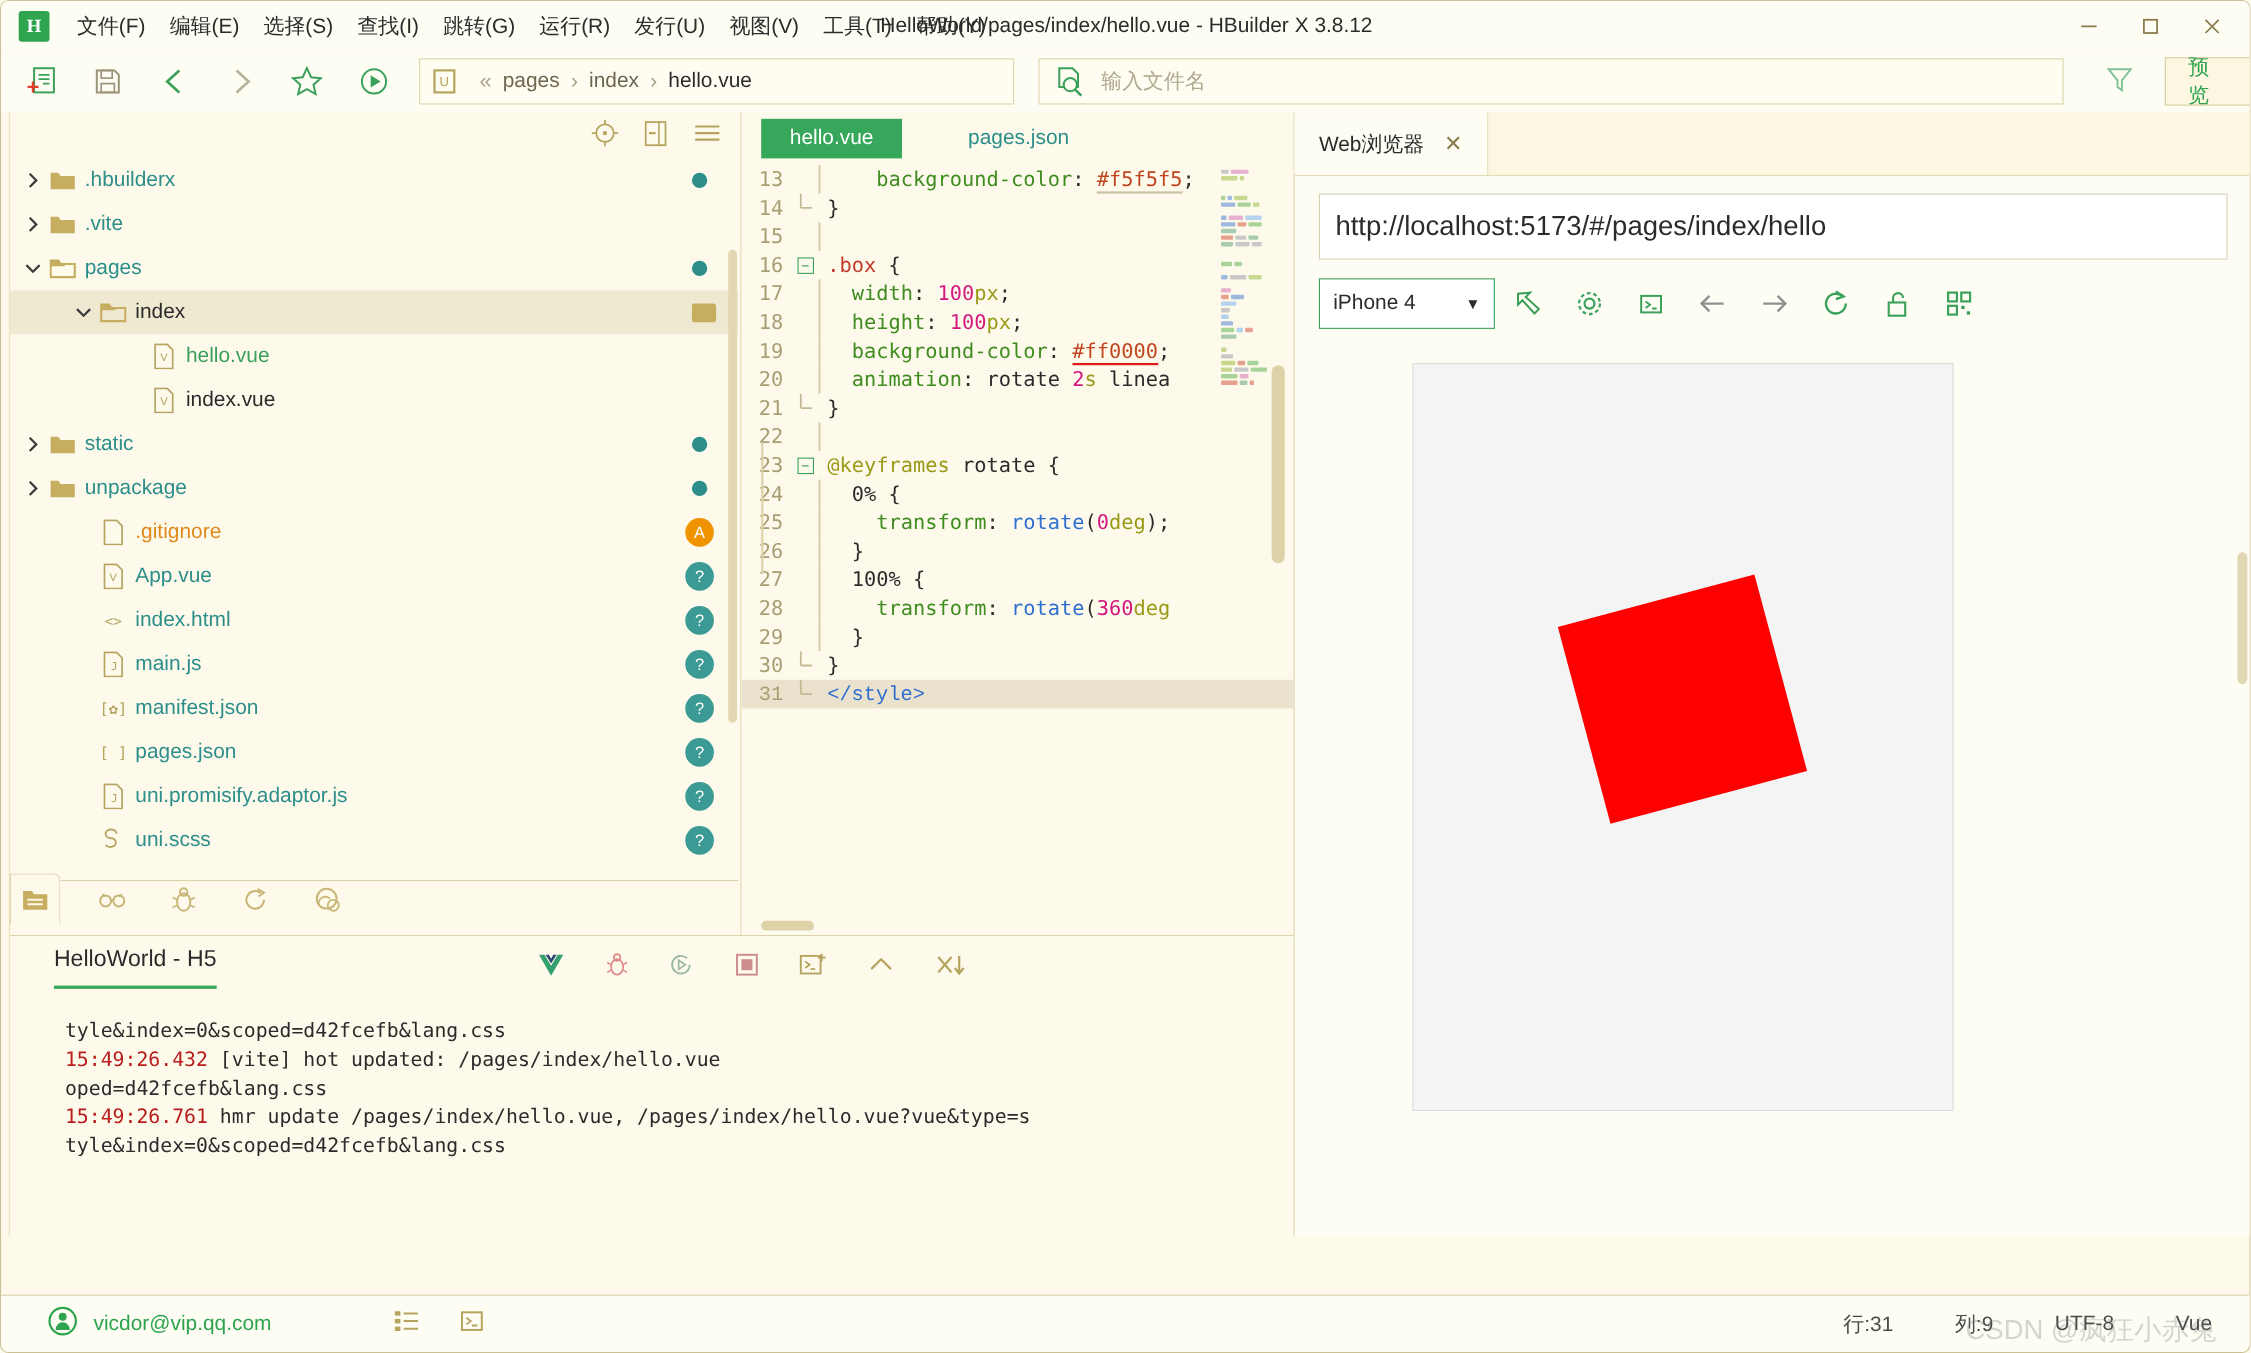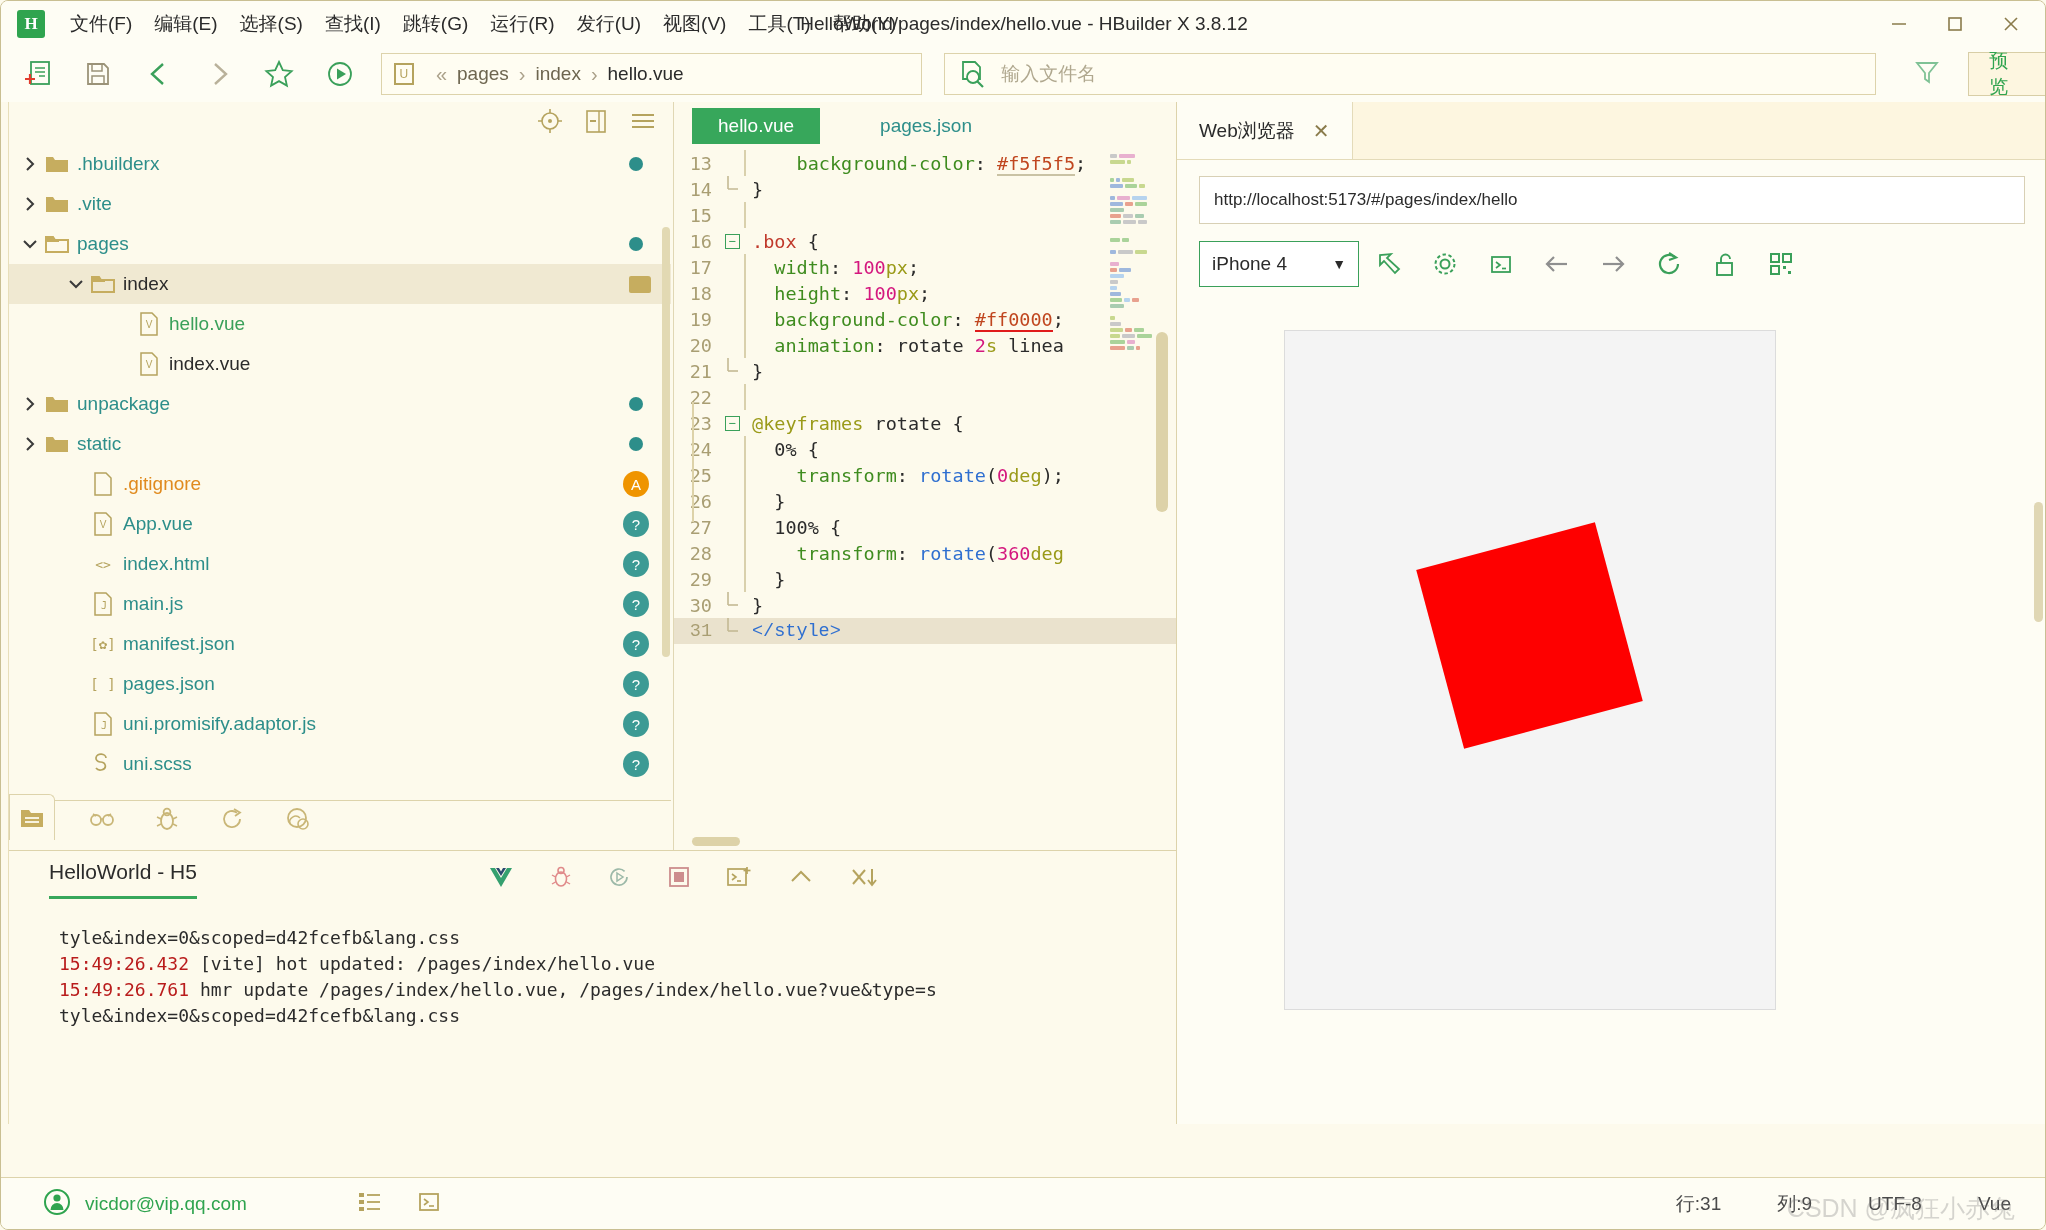--- a/index.html
+++ b/index.html
@@ -248,23 +248,23 @@
     height: 58px; background: #fdf6e0; display: flex; align-items: stretch;
     border-bottom: 1px solid #e4dbb9;
   }
   .br-tab {
     background: #fefdf4; display: flex; align-items: center;
     padding: 0 22px; gap: 18px; border-right: 1px solid #e4dbb9;
     font-size: 19px; color: #2b2b2b; cursor: pointer;
   }
   .br-close { color: #8a7b4b; cursor: pointer; font-size: 20px; }
   .br-url {
-    margin: 16px 22px 0 22px; height: 48px; background: #fff;
+    margin: 16px 22px 0 22px; height: 60px; background: #fff;
     border: 1px solid #d8d0b5; display: flex; align-items: center;
-    padding: 0 14px; font-size: 17px; color: #2b2b2b;
+    padding: 0 14px; font-size: 25px; color: #2b2b2b;
   }
   .br-ctrls {
     margin: 16px 22px 0 22px; height: 48px;
     display: flex; align-items: center; gap: 0;
   }
   .devsel {
     width: 160px; height: 46px; border: 1px solid #3aa05a; background: #fff;
     display: flex; align-items: center; justify-content: space-between;
     padding: 0 12px; font-size: 19px; color: #2b2b2b; cursor: pointer;
   }
@@ -529,35 +529,35 @@
             <span class="tw">
               <svg width="18" height="18" viewBox="0 0 18 18">
                 <polyline points="6,3 12,9 6,15" fill="none" stroke="#3a3a3a" stroke-width="2"></polyline>
               </svg>
             </span>
             <span class="ticon">
               <svg width="24" height="20" viewBox="0 0 24 20">
                 <path d="M1 3 H8 L10 6 H23 V18 H1 Z" fill="#c6ad5f"></path>
               </svg>
             </span>
-            <span class="tlabel c-teal">unpackage</span>
+            <span class="tlabel c-teal">static</span>
             <span class="dot"></span>
           </div>
           <div class="tree-row" style="padding-left: 8px;">
             <span class="tw">
               <svg width="18" height="18" viewBox="0 0 18 18">
                 <polyline points="6,3 12,9 6,15" fill="none" stroke="#3a3a3a" stroke-width="2"></polyline>
               </svg>
             </span>
             <span class="ticon">
               <svg width="24" height="20" viewBox="0 0 24 20">
                 <path d="M1 3 H8 L10 6 H23 V18 H1 Z" fill="#c6ad5f"></path>
               </svg>
             </span>
-            <span class="tlabel c-teal">static</span>
+            <span class="tlabel c-teal">unpackage</span>
             <span class="dot"></span>
           </div>
           <div class="tree-row" style="padding-left: 54px;">
             <span class="tw"></span>
             <span class="ticon">
               <svg width="20" height="24" viewBox="0 0 20 24">
                 <path d="M2 1 H13 L18 6 V23 H2 Z" fill="none" stroke="#b5a35e" stroke-width="1.5"></path>
               </svg>
             </span>
             <span class="tlabel c-orange">.gitignore</span>
@@ -891,20 +891,21 @@
                 <line x1="15" y1="4" x2="3" y2="18" stroke="#b5a35e" stroke-width="2"></line>
                 <line x1="22" y1="3" x2="22" y2="18" stroke="#b5a35e" stroke-width="2"></line>
                 <polyline points="18,14 22,19 26,14" fill="none" stroke="#b5a35e" stroke-width="2"></polyline>
               </svg>
           </span>
         </div>
       </div>
       <div class="cons-body" id="console-body">
           <div><span>tyle&amp;index=0&amp;scoped=d42fcefb&amp;lang.css</span></div>
           <div><span class="log-ts">15:49:26.432</span><span> [vite] hot updated: /pages/index/hello.vue</span></div>
+          <div><span>oped=d42fcefb&amp;lang.css</span></div>
           <div><span class="log-ts">15:49:26.761</span><span> hmr update /pages/index/hello.vue, /pages/index/hello.vue?vue&amp;type=s</span></div>
           <div><span>tyle&amp;index=0&amp;scoped=d42fcefb&amp;lang.css</span></div>
         </div>
     </div>
 
     <div class="browser">
       <div class="br-tabstrip">
         <div class="br-tab">
           <span>Web浏览器</span>
           <span class="br-close">✕</span>

